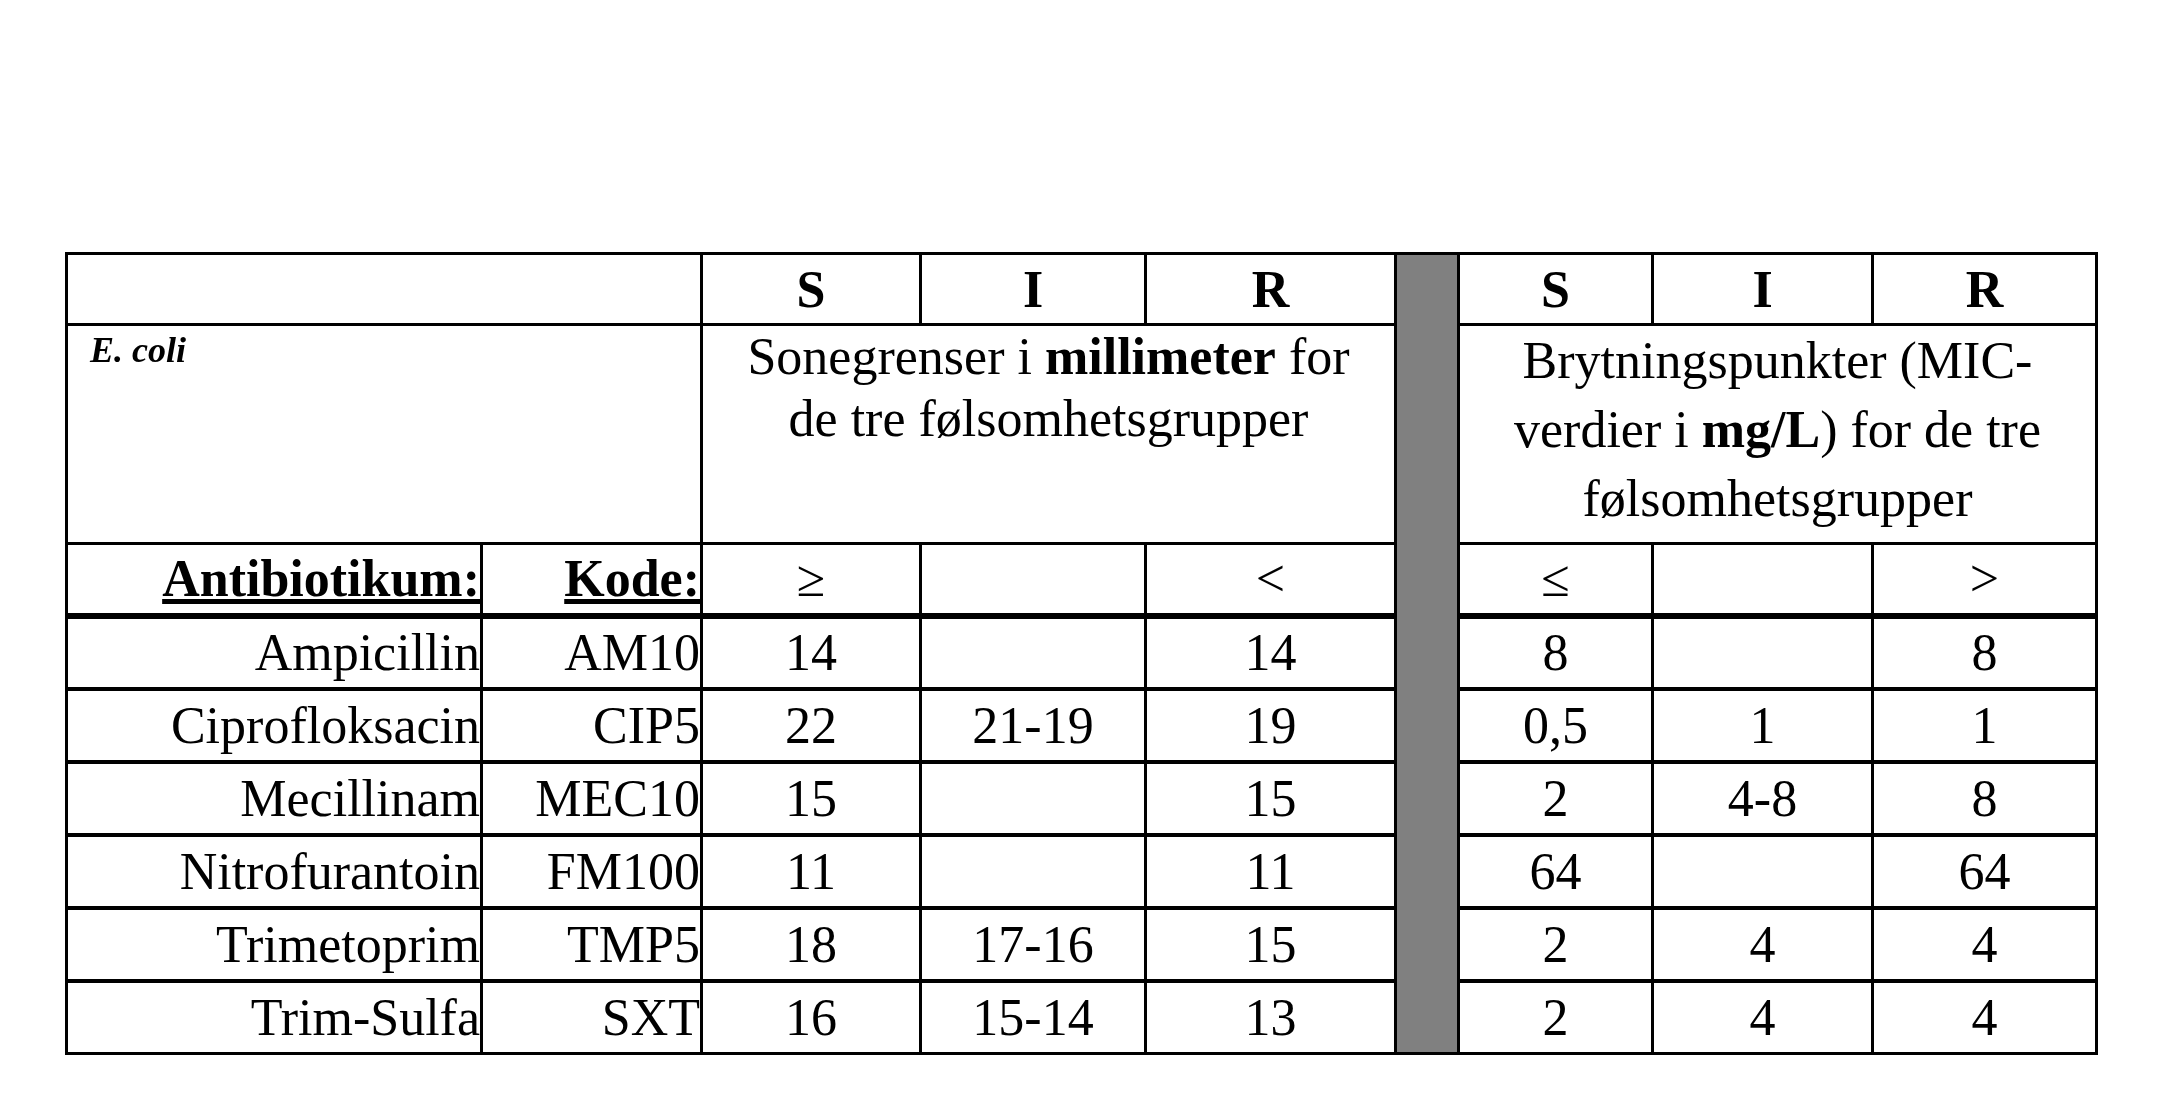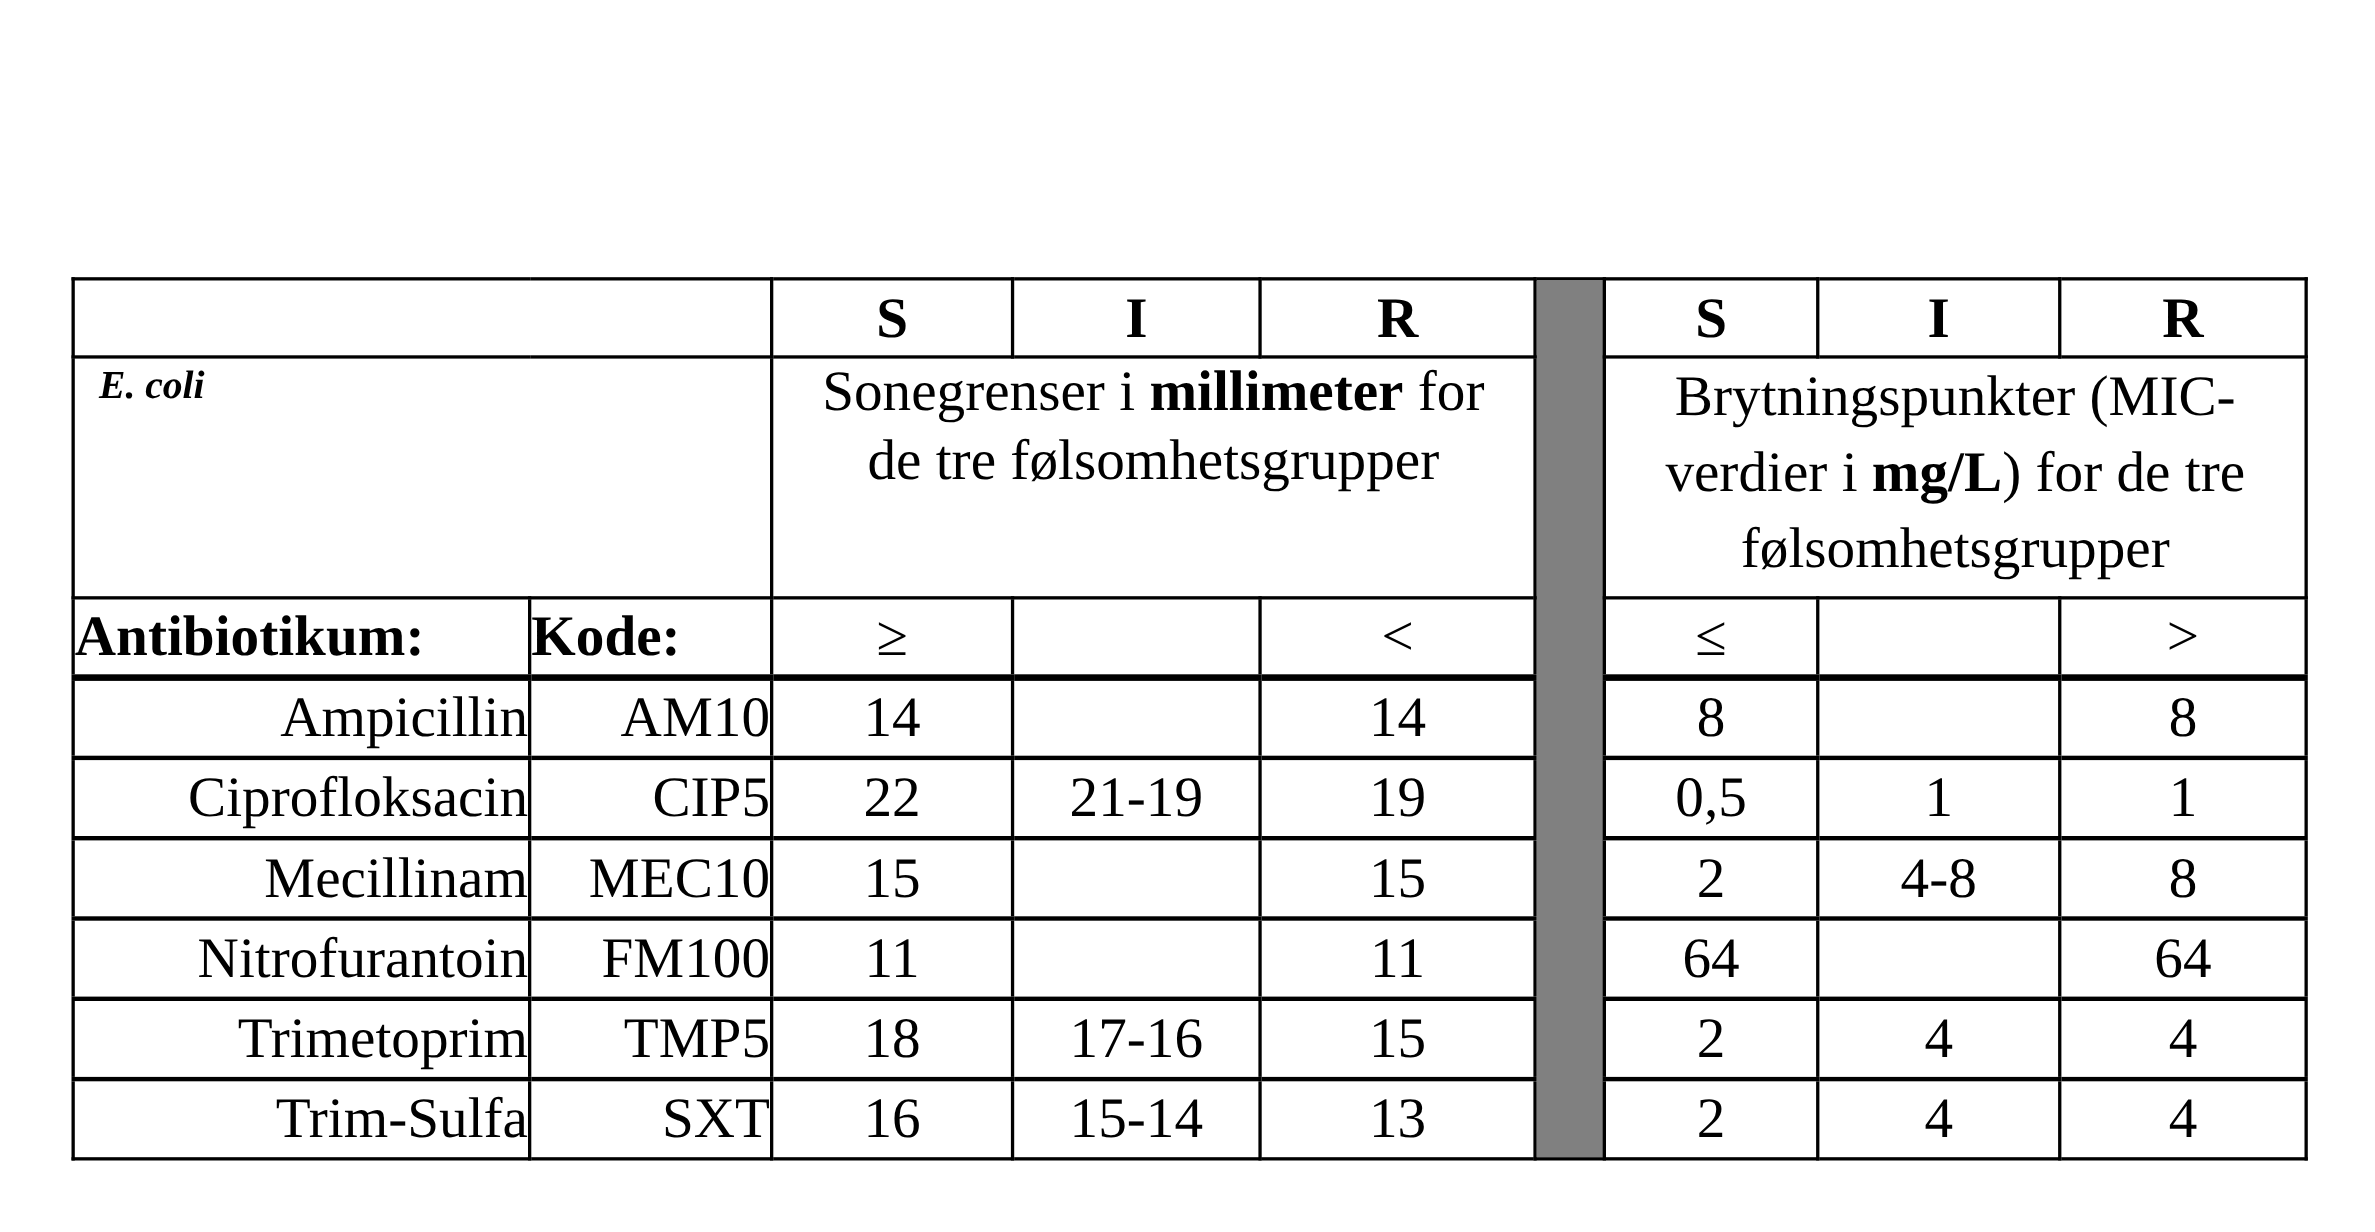--- a/index.html
+++ b/index.html
@@ -57,23 +57,24 @@
     vertical-align: middle;
   }
   td.desc {
     vertical-align: top;
     text-align: center;
   }
   td.desc-mm { line-height: 62px; padding-top: 10px; margin-top: 40px; }
   td.desc-mic { line-height: 69px; padding-top: 6px; }
   td.colhead {
     font-weight: bold;
-    text-align: left;
+    text-align: right;
     vertical-align: middle;
     padding-left: 27px;
+    text-decoration: underline;
   }
   tr.colhead-row td { border-bottom-width: 6px; }
   tr.data-row td { border-bottom-width: 4px; }
   tr.data-row.last td { border-bottom-width: 3px; }
   td.sym { text-align: center; vertical-align: middle; font-size: 54px; }
   td.name, td.code { text-align: right; vertical-align: middle; padding-left: 27px; }
   td.num { text-align: center; vertical-align: middle; }
   b { font-weight: bold; }
 </style>
 </head>

